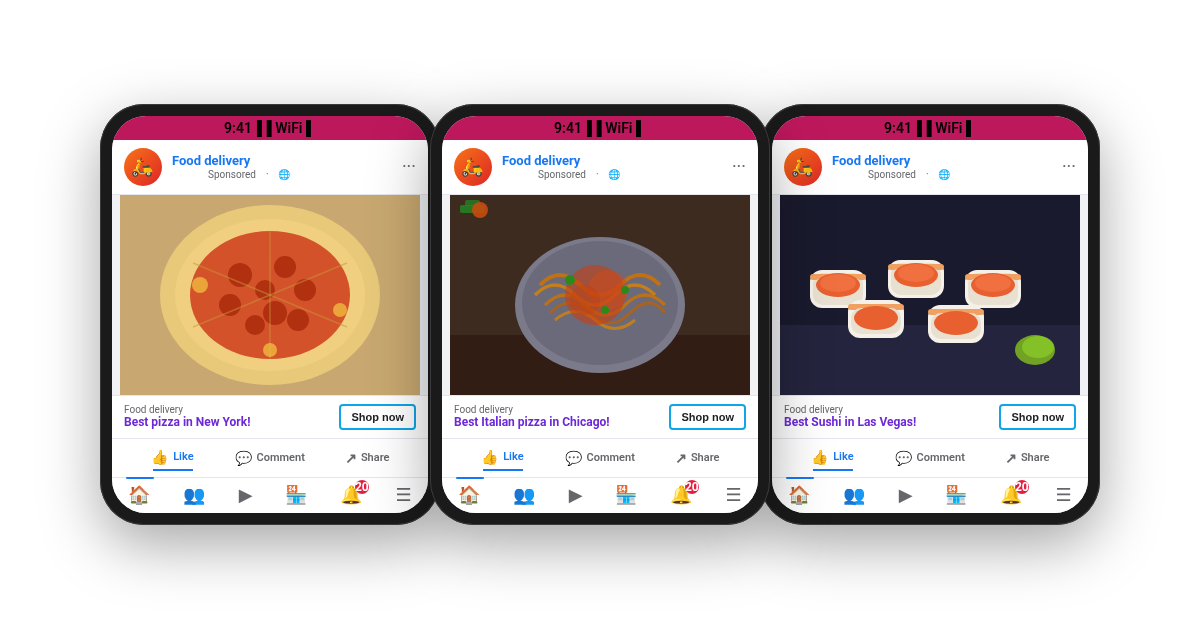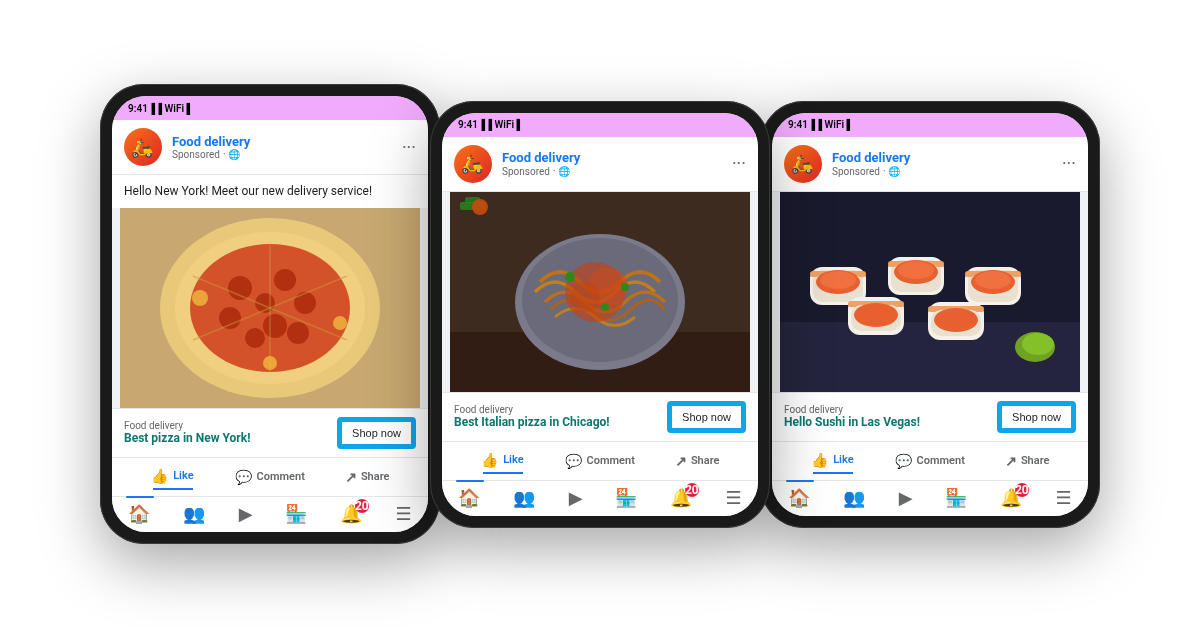--- a/index.html
+++ b/index.html
@@ -40,27 +40,27 @@
       box-shadow: 0 20px 60px rgba(0,0,0,0.35), inset 0 0 0 1px #3a3a3a;
       position: relative;
     }
     .phone-screen {
       background: #f0f2f5;
       border-radius: 34px;
       overflow: hidden;
       position: relative;
     }
     .status-bar {
-      background: #f0abfc;
+      background: #be185d;
       height: 24px;
       display: flex;
       align-items: center;
-      justify-content: flex-start;
+      justify-content: center;
       padding: 0 16px;
-      font-size: 10px;
+      font-size: 14px;
       font-weight: 600;
     }
     .fb-header {
       background: #fff;
       padding: 8px 12px;
       display: flex;
       align-items: center;
       gap: 10px;
       border-bottom: 1px solid #e4e6eb;
     }
@@ -90,21 +90,22 @@
       font-size: 13px;
       font-weight: 700;
       color: #1877f2;
       line-height: 1.2;
     }
     .fb-sponsored {
       font-size: 10px;
       color: #65676b;
       display: flex;
       align-items: center;
-      gap: 3px;
+      gap: 10px;
+      margin-left: 36px;
     }
     .fb-more {
       font-size: 18px;
       color: #65676b;
     }
     .fb-post-text {
       background: #fff;
       padding: 8px 12px;
       font-size: 12px;
       color: #1c1e21;
@@ -122,29 +123,29 @@
       display: flex;
       flex-direction: column;
     }
     .fb-ad-subtitle {
       font-size: 10px;
       color: #65676b;
     }
     .fb-ad-title {
       font-size: 12px;
       font-weight: 700;
-      color: #0f766e;
+      color: #6d28d9;
     }
     .fb-shop-btn {
       background: #fff;
-      border: 5px solid #0ea5e9;
+      border: 2px solid #0ea5e9;
       border-radius: 4px;
       padding: 5px 10px;
       font-size: 11px;
-      font-weight: 400;
+      font-weight: 700;
       color: #1c1e21;
       white-space: nowrap;
       flex-shrink: 0;
     }
     .fb-reactions {
       background: #fff;
       border-top: 1px solid #e4e6eb;
       padding: 6px 12px;
       display: flex;
       align-items: center;
@@ -239,21 +240,20 @@
             <div class="fb-page-name">Food delivery</div>
             <div class="fb-sponsored">
               <span>Sponsored</span>
               <span>·</span>
               <span>🌐</span>
             </div>
           </div>
           <div class="fb-more">···</div>
         </div>
 
-        <div class="fb-post-text">Hello New York! Meet our new delivery service!</div>
 
         <div style="width:100%;height:200px;overflow:hidden;">
           <svg viewBox="0 0 300 200" xmlns="http://www.w3.org/2000/svg" width="100%" height="200">
       <rect width="300" height="200" fill="#c8a870"></rect>
       <ellipse cx="150" cy="100" rx="110" ry="90" fill="#e8c97a"></ellipse>
       <ellipse cx="150" cy="100" rx="95" ry="76" fill="#f0d080"></ellipse>
       <ellipse cx="150" cy="100" rx="80" ry="64" fill="#d4522a"></ellipse>
       <circle cx="120" cy="80" r="12" fill="#b03010"></circle>
       <circle cx="165" cy="72" r="11" fill="#b03010"></circle>
       <circle cx="110" cy="110" r="11" fill="#b03010"></circle>
@@ -471,21 +471,21 @@
         <ellipse cx="28" cy="38" rx="22" ry="12" fill="#e86030"></ellipse>
       </g>
       <ellipse cx="255" cy="155" rx="20" ry="15" fill="#7ab020" opacity="0.9"></ellipse>
       <ellipse cx="258" cy="152" rx="16" ry="11" fill="#8ac828" opacity="0.8"></ellipse>
     </svg>
         </div>
 
         <div class="fb-ad-cta">
           <div class="fb-ad-cta-left">
             <span class="fb-ad-subtitle">Food delivery</span>
-            <span class="fb-ad-title">Hello Sushi in Las Vegas!</span>
+            <span class="fb-ad-title">Best Sushi in Las Vegas!</span>
           </div>
           <button class="fb-shop-btn">Shop now</button>
         </div>
 
         <div class="fb-reactions">
           <div style="flex:1;">
             <div class="fb-reaction-btn like">
               <span class="fb-reaction-icon">👍</span>
               <span>Like</span>
             </div>

